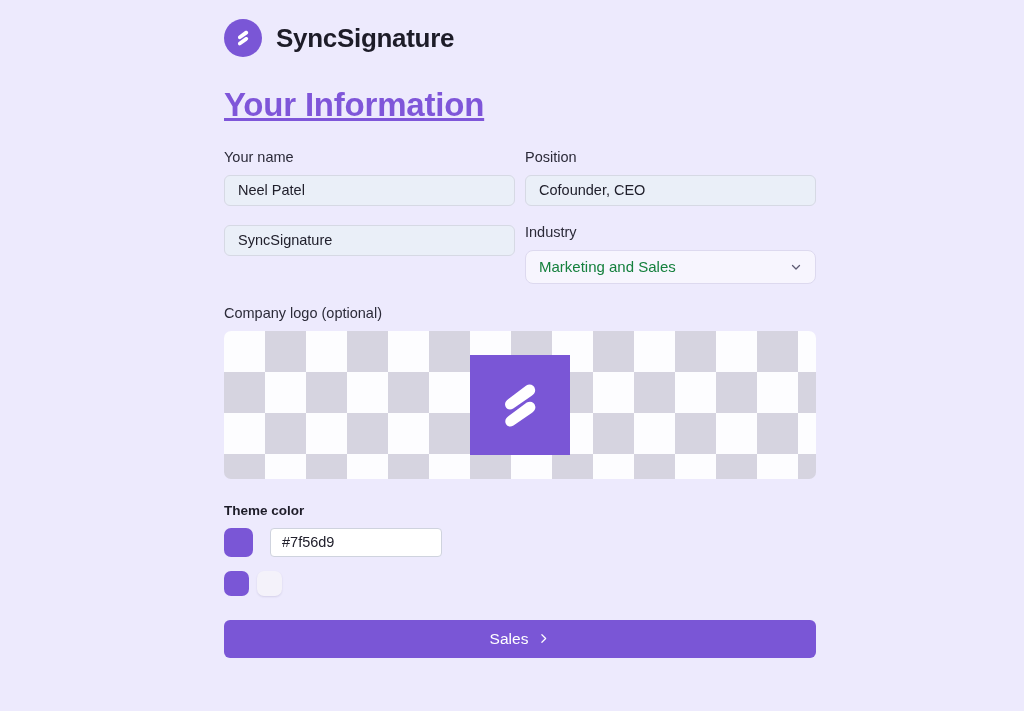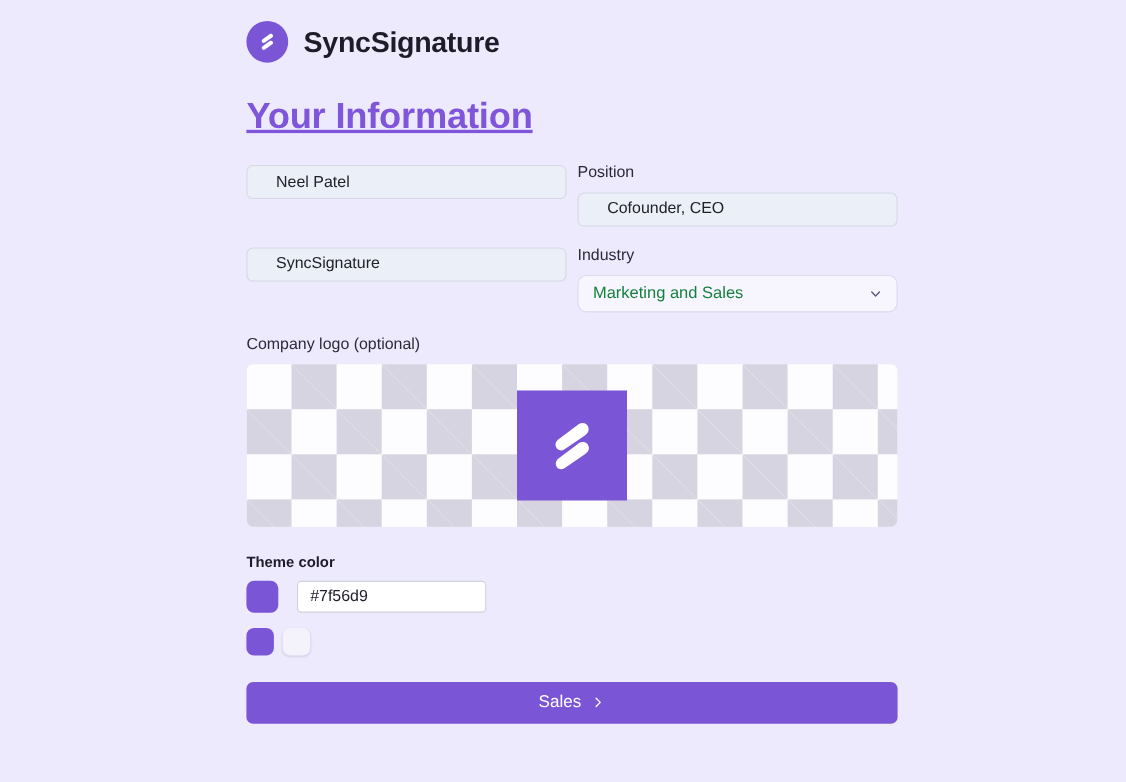--- a/index.html
+++ b/index.html
@@ -84,21 +84,21 @@
   }
 
   .text-input {
     height: 31px;
     border: 1px solid #d6d9e4;
     border-radius: 6px;
     background: #eaeff8;
     font-family: "Liberation Sans", sans-serif;
     font-size: 14.5px;
     color: #21202c;
-    padding: 0 26px;
+    padding: 0 13px;
     width: 100%;
     outline: none;
   }
 
   .select-wrap { position: relative; width: 100%; }
 
   .select-input {
     height: 34px;
     border: 1px solid #ddd9ef;
     border-radius: 8px;
@@ -246,20 +246,21 @@
         </svg>
       </div>
       <div class="brand-name">SyncSignature</div>
     </div>
 
     <h1 class="page-title">Your Information</h1>
 
     <div class="form-grid">
 
       <div class="field">
+        <label class="field-label">Your name</label>
         <input class="text-input" type="text" value="Neel Patel" style="">
       </div>
 
       <div class="field">
         <label class="field-label">Position</label>
         <input class="text-input" type="text" value="Cofounder, CEO" style="">
       </div>
 
       <div class="field">
         <input class="text-input" type="text" value="SyncSignature" style="">

